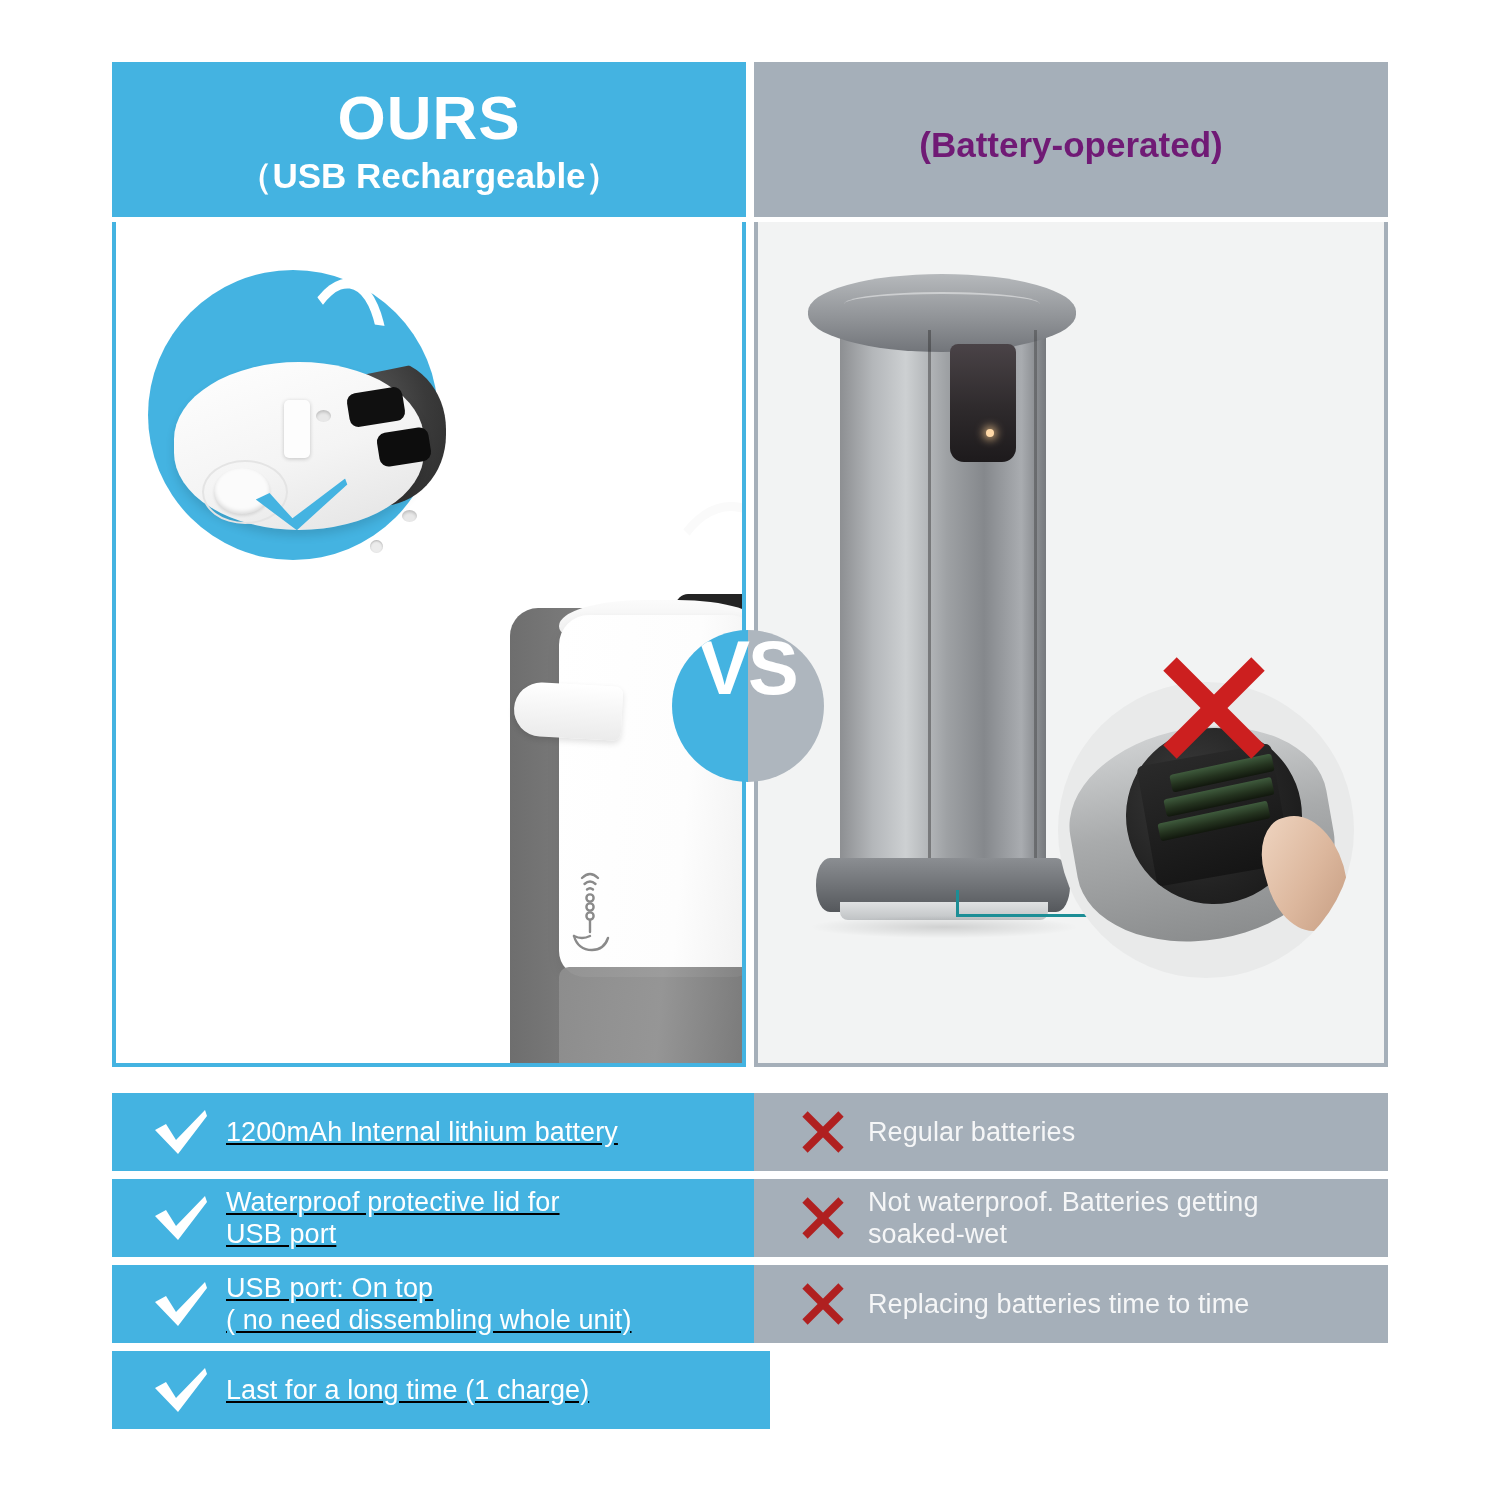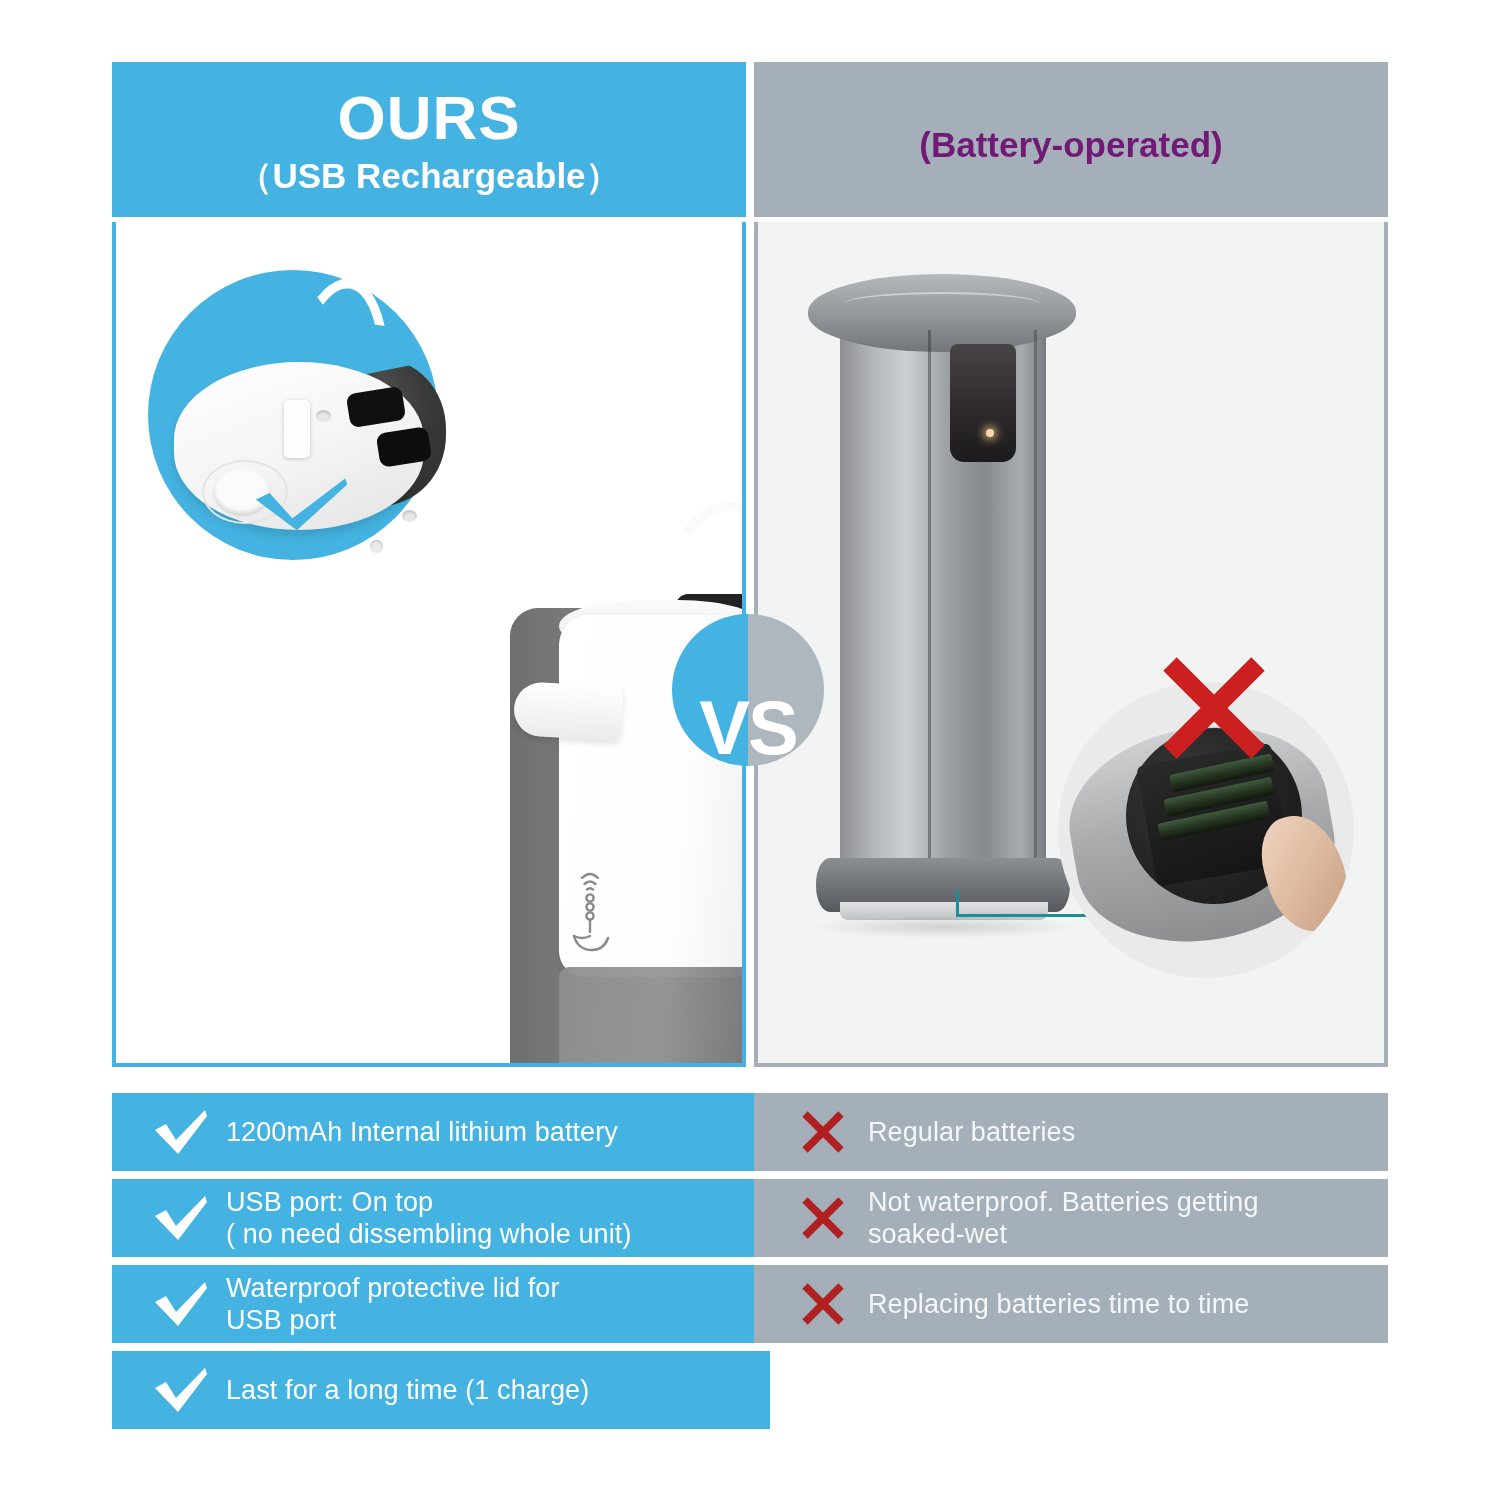--- a/index.html
+++ b/index.html
@@ -304,25 +304,25 @@
     width: 3px; height: 26px; background: #1c8e96;
   }
   .teal-dot {
     position: absolute; left: 452px; top: 684px;
     width: 16px; height: 16px; border-radius: 50%; background: #14999f;
   }
 
   
   .vs-badge {
     position: absolute;
-    left: 672px; top: 614px;
+    left: 672px; top: 630px;
     width: 152px; height: 152px;
     border-radius: 50%;
     overflow: hidden;
-    display: flex; align-items: flex-end; justify-content: center;
+    display: flex; align-items: flex-start; justify-content: center;
     z-index: 30;
   }
   .vs-badge .half-l {
     position: absolute; left: 0; top: 0; width: 50%; height: 100%;
     background: #44B3E1;
   }
   .vs-badge .half-r {
     position: absolute; right: 0; top: 0; width: 50%; height: 100%;
     background: #AEB6BE;
   }
@@ -330,21 +330,21 @@
     position: relative;
     color: #ffffff;
     font-size: 76px;
     font-weight: bold;
     letter-spacing: -2px;
     z-index: 2;
     line-height: 1;
   }
 
   
-  .rows-left  { position: absolute; left: 112px; top: 1093px; width: 658px; }
+  .rows-left  { position: absolute; left: 112px; top: 1093px; width: 658px; text-decoration: underline; }
   .rows-right { position: absolute; left: 754px; top: 1093px; width: 634px; }
   .frow {
     display: flex;
     align-items: center;
     height: 78px;
     margin-bottom: 8px;
     padding-left: 30px;
   }
   .frow.blue { background: #44B3E1; }
   .frow.gray { background: #A5AFB9; }
@@ -477,32 +477,32 @@
       </div>
       <div class="frow-text">1200mAh Internal lithium battery</div>
     </div>
 
     <div class="frow blue">
       <div class="frow-icon">
         <svg width="56" height="44" viewBox="0 0 56 44">
           <path d="M2 20 L13 14 L23 30 L52 0 L54 6 L25 44 Z" fill="#ffffff"></path>
         </svg>
       </div>
+      <div class="frow-text">Waterproof protective lid for
+USB port</div>
+    </div>
+
+    <div class="frow blue">
+      <div class="frow-icon">
+        <svg width="56" height="44" viewBox="0 0 56 44">
+          <path d="M2 20 L13 14 L23 30 L52 0 L54 6 L25 44 Z" fill="#ffffff"></path>
+        </svg>
+      </div>
       <div class="frow-text">USB port: On top
 ( no need dissembling whole unit)</div>
-    </div>
-
-    <div class="frow blue">
-      <div class="frow-icon">
-        <svg width="56" height="44" viewBox="0 0 56 44">
-          <path d="M2 20 L13 14 L23 30 L52 0 L54 6 L25 44 Z" fill="#ffffff"></path>
-        </svg>
-      </div>
-      <div class="frow-text">Waterproof protective lid for
-USB port</div>
     </div>
 
     <div class="frow blue">
       <div class="frow-icon">
         <svg width="56" height="44" viewBox="0 0 56 44">
           <path d="M2 20 L13 14 L23 30 L52 0 L54 6 L25 44 Z" fill="#ffffff"></path>
         </svg>
       </div>
       <div class="frow-text">Last for a long time  (1 charge)</div>
     </div>

